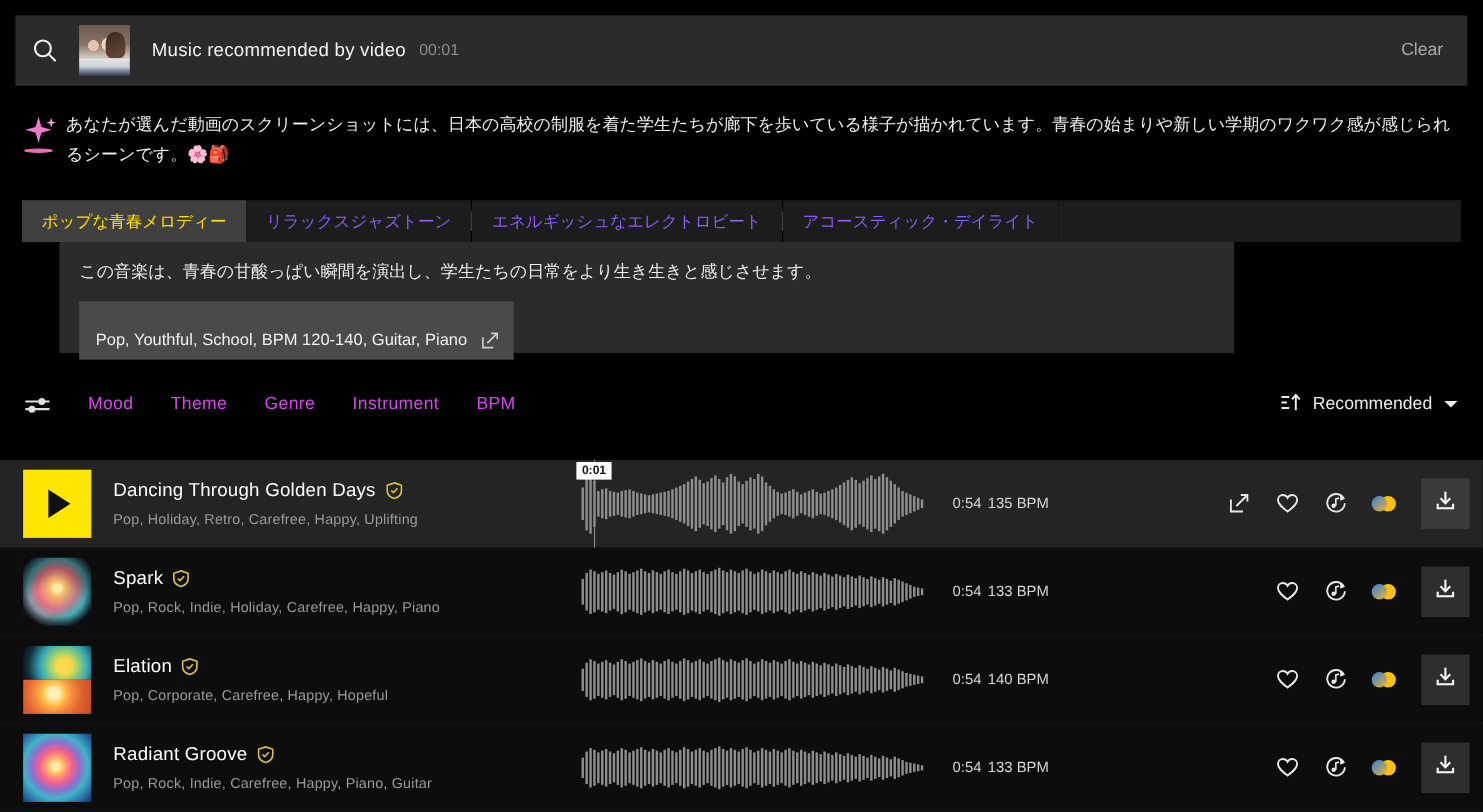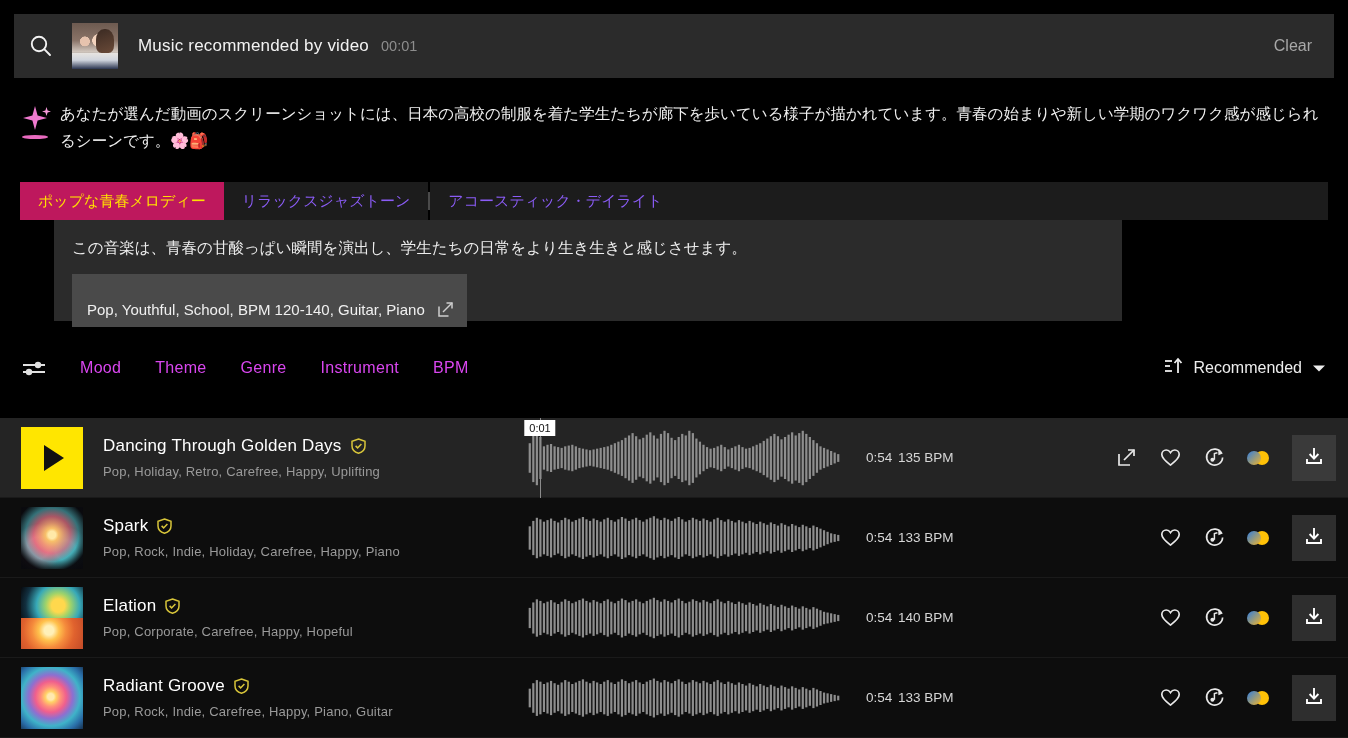--- a/index.html
+++ b/index.html
@@ -58,21 +58,21 @@
 
   
   .tabs-wrap {
     position: absolute; left: 20px; top: 182px; width: 1308px; height: 38px;
     display: flex; align-items: stretch;
   }
   .tab {
     display: flex; align-items: center; padding: 0 18px;
     color: #8b5cf6; font-size: 15px; cursor: pointer; white-space: nowrap;
   }
-  .tab.active { background: #be185d; color: #ffe100; }
+  .tab.active { background: #404040; color: #ffe100; }
   .tab-sep { width: 1px; background: #4a4a4a; margin: 10px 0; }
   .tabs-rest { flex: 1; background: #1c1c1c; }
   .tab:not(.active) { background: #1c1c1c; }
 
   
   .panel {
     position: absolute; left: 20px; top: 220px; width: 1068px; height: 101px;
     background: #2b2b2b; padding: 16px 18px 0 18px; margin-left: 34px;
   }
   .panel-desc { color: #ededed; font-size: 15.5px; line-height: 24px; }
@@ -134,21 +134,21 @@
   .meta { margin-left: 20px; width: 420px; }
   .tname { color: #fff; font-size: 17px; display: flex; align-items: center; gap: 9px; letter-spacing:.2px;}
   .badge { display:flex; }
   .ttags { color: #9a9a9a; font-size: 13px; margin-top: 8px; letter-spacing:.2px;}
 
   .wave { position: absolute; left: 528px; top: 0; height: 80px; width: 312px; display: flex; align-items: center; cursor:pointer;}
   .wave svg { display:block; }
   .playhead { position: absolute; left: 540px; top: 0; width: 1px; height: 80px; background: #8c8c8c; }
   .ph-label {
     position: absolute; left: 540px; top: 2px; transform: translateX(-50%);
-    background: #fff; color: #111; font-size: 11px; padding: 2px 5px; white-space: nowrap;
+    background: #fff; color: #111; font-size: 11px; padding: 2px 5px; white-space: nowrap; font-weight: bold;
   }
   .dur { position: absolute; left: 866px; color: #d6d6d6; font-size: 13.5px; }
   .bpm { position: absolute; left: 898px; color: #d6d6d6; font-size: 13.5px; }
 
   .actions { position: absolute; right: 12px; display: flex; align-items: center; gap: 0; }
   .act { width: 44px; height: 46px; display: flex; align-items: center; justify-content: center; cursor: pointer; }
   .dl-btn {
     width: 44px; height: 46px; background: #2e2e2e; display: flex;
     align-items: center; justify-content: center; margin-left: 12px; cursor: pointer;
   }
@@ -185,20 +185,23 @@
   </div>
 
   <div class="tabs-wrap">
     <div class="tab active">
       <span>ポップな青春メロディー</span>
     </div>
     <div class="tab">
       <span>リラックスジャズトーン</span>
     </div>
     <div class="tab-sep"></div>
+    <div class="tab">
+      <span>エネルギッシュなエレクトロビート</span>
+    </div>
     <div class="tab-sep"></div>
     <div class="tab">
       <span>アコースティック・デイライト</span>
     </div>
     <div class="tabs-rest"></div>
   </div>
 
   <div class="panel">
     <div class="panel-desc">この音楽は、青春の甘酸っぱい瞬間を演出し、学生たちの日常をより生き生きと感じさせます。</div>
     <div class="chip">

